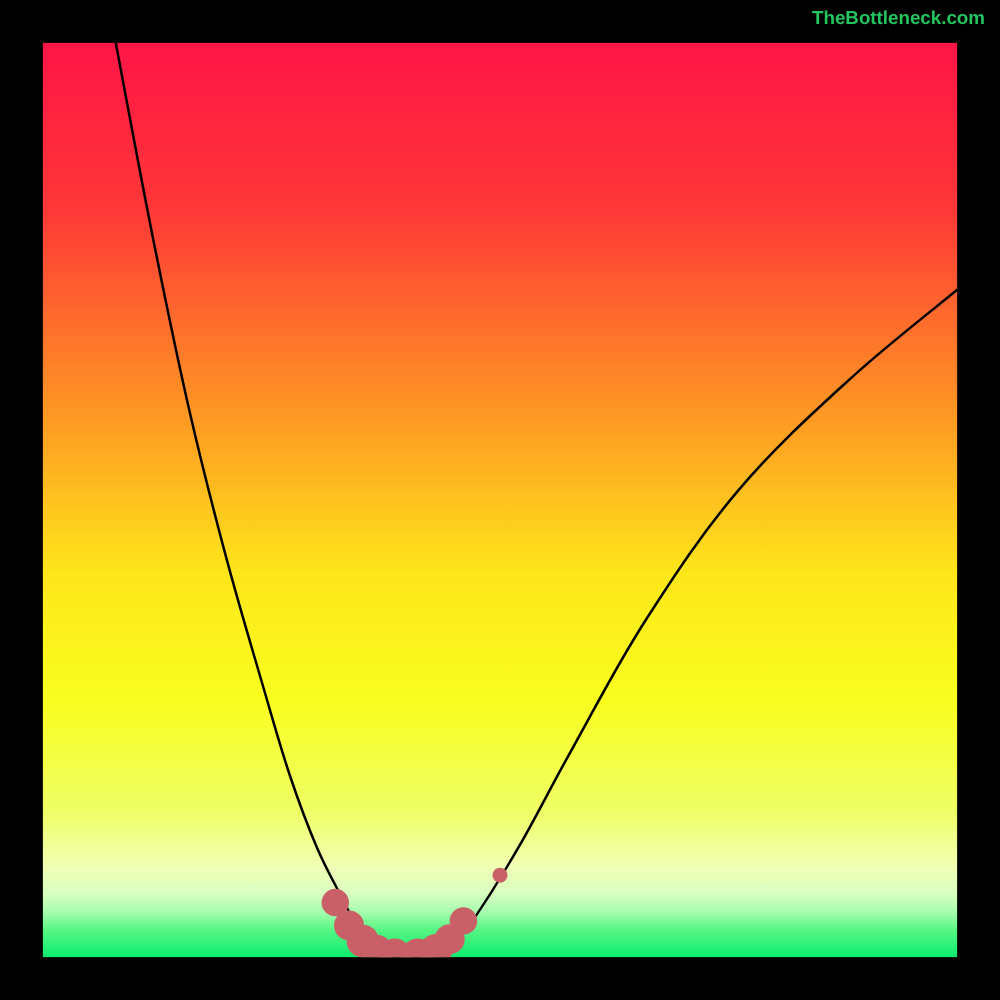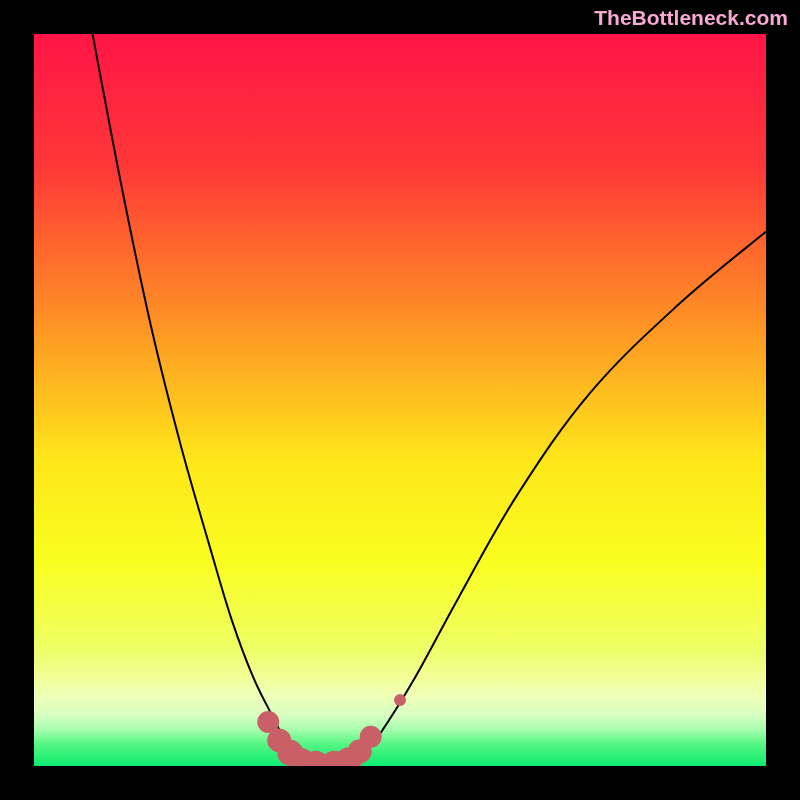--- a/index.html
+++ b/index.html
@@ -20,23 +20,23 @@
   }
   .gradient {
     position: absolute;
     left: 0; top: 0; right: 0; bottom: 0;
   }
   .watermark {
     position: absolute;
     top: 6px;
     right: 12px;
     font-family: Arial, Helvetica, sans-serif;
-    font-size: 21px;
+    font-size: 15px;
     font-weight: 600;
-    color: #f9a8d4;
+    color: #22c55e;
     letter-spacing: 0px;
   }
   svg.curves {
     position: absolute;
     left: 0; top: 0;
     width: 732px;
     height: 732px;
   }
 </style>
 </head>

